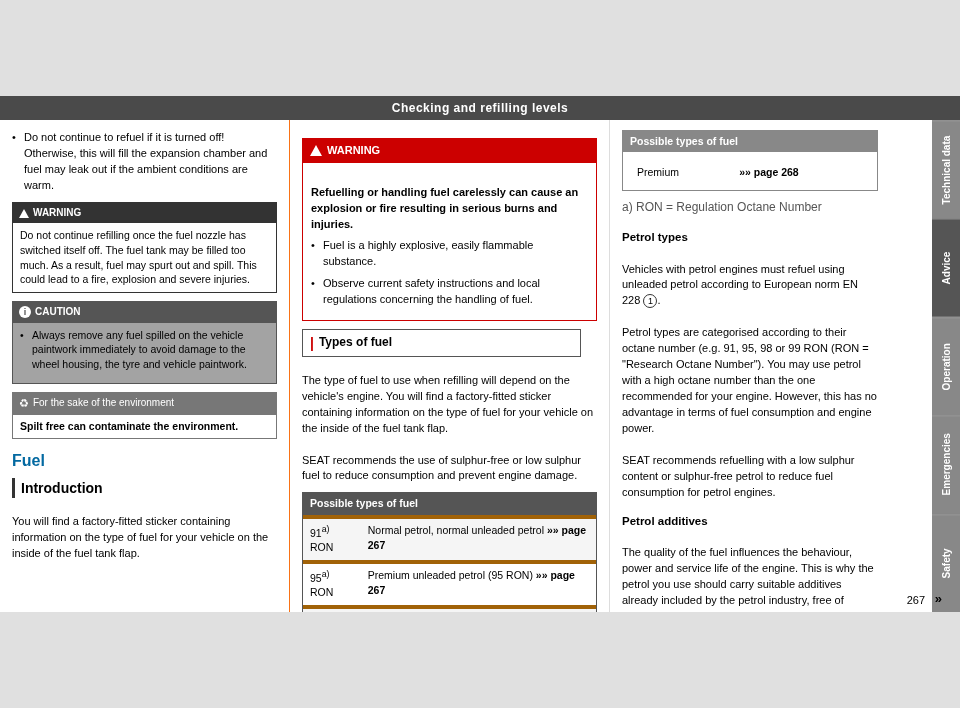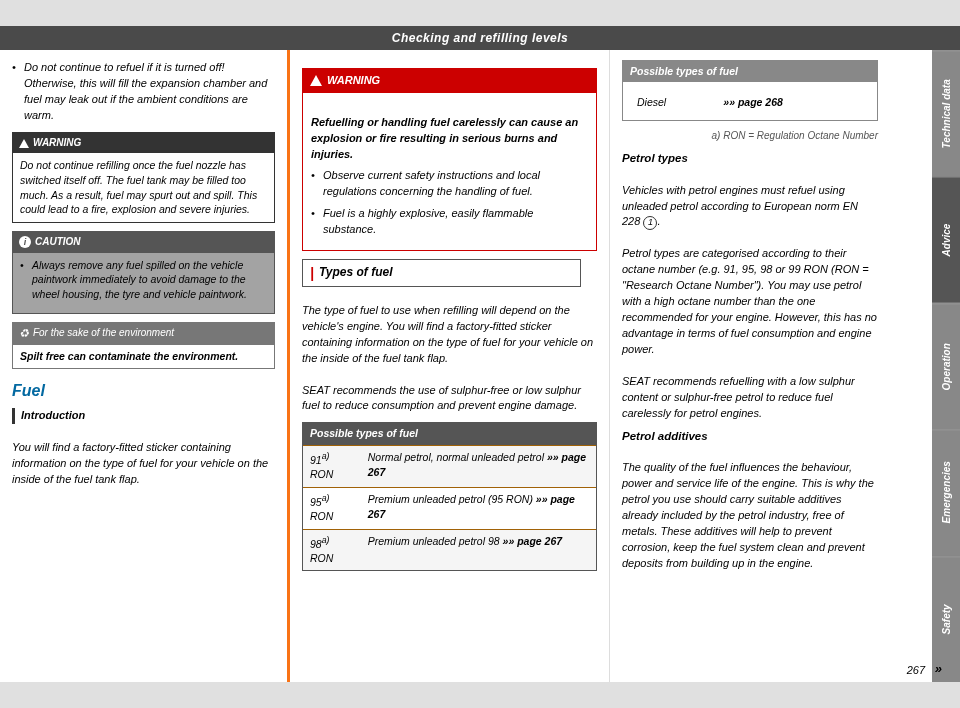--- a/index.html
+++ b/index.html
@@ -7,27 +7,26 @@
       font-family: Arial, sans-serif;
       font-size: 12px;
       background: #e0e0e0;
       display: flex;
       justify-content: center;
       align-items: center;
       min-height: 100vh;
     }
     .page {
       width: 960px;
-      height: 656px;
+      height: 516px;
       background: white;
       display: flex;
       flex-direction: column;
       position: relative;
       overflow: hidden;
-      font-style: italic;
     }
     .header-bar {
       background: #4a4a4a;
       color: white;
       text-align: center;
       padding: 5px 0;
       font-size: 12px;
       font-weight: bold;
       letter-spacing: 0.5px;
     }
@@ -37,21 +36,21 @@
       overflow: hidden;
     }
     .main-content {
       display: flex;
       flex: 1;
       padding: 0;
     }
     .left-column {
       width: 290px;
       padding: 10px 12px;
-      border-right: 3px solid #f97316;
+      border-right: 1px solid #f97316;
       font-size: 11px;
       line-height: 1.45;
     }
     .middle-column {
       width: 320px;
       padding: 10px 12px;
       border-right: 1px solid #ddd;
       font-size: 11px;
       line-height: 1.45;
     }
@@ -162,30 +161,30 @@
       background: white;
       font-weight: bold;
     }
     .section-title {
       font-size: 16px;
       font-weight: bold;
       color: #0369a1;
       margin: 10px 0 4px 0;
     }
     .subsection-title {
-      font-size: 11px;
+      font-size: 14px;
       font-weight: bold;
       border-left: 3px solid #333;
       padding-left: 6px;
       margin: 6px 0 4px 0;
     }
     .sub-subsection {
       font-size: 11.5px;
       font-weight: bold;
-      margin: 6px 0 3px 0;
+      margin: 12px 0 3px 0;
     }
     p {
       margin-bottom: 6px;
       line-height: 1.45;
       margin-top: 16px;
     }
     .warning-box-red {
       border: 1px solid #cc0000;
       margin: 8px 0;
       font-size: 11px;
@@ -244,21 +243,21 @@
       padding: 3px 7px;
       font-weight: bold;
     }
     .fuel-table {
       width: 100%;
       border-collapse: collapse;
       font-size: 10.5px;
     }
     .fuel-table td {
       padding: 4px 7px;
-      border-top: 1px solid #a16207;
+      border-top: 4px solid #a16207;
       vertical-align: top;
     }
     .fuel-table tr:nth-child(odd) td {
       background: #f5f5f5;
     }
     .fuel-table tr:nth-child(even) td {
       background: white;
     }
     .diesel-table {
       width: 100%;
@@ -276,24 +275,23 @@
       font-size: 11px;
     }
     .double-arrow {
       position: absolute;
       bottom: 6px;
       right: 18px;
       font-size: 13px;
       font-weight: bold;
     }
     .ron-note {
-      font-size: 10px;
+      font-size: 12px;
       color: #555;
       margin-top: 4px;
-      text-align: right;
     }
     .right-warning-box {
       border: 1px solid #888;
       margin-bottom: 8px;
     }
     .right-warning-header {
       background: #888;
       color: white;
       padding: 3px 7px;
       font-weight: bold;
@@ -361,24 +359,24 @@
 
       <div class="middle-column">
         <div class="warning-box-red">
           <div class="warning-header-red">
             <span style="display:inline-block;width:0;height:0;border-left:6px solid transparent;border-right:6px solid transparent;border-bottom:11px solid white;"></span>
             <span>WARNING</span>
           </div>
           <div class="warning-body-red">
             <p class="bold-text" style="font-weight:bold;margin-bottom:5px;">Refuelling or handling fuel carelessly can cause an explosion or fire resulting in serious burns and injuries.</p>
             <div class="bullet-item">
-              <span>Observe current safety instructions and local regulations concerning the handling of fuel.</span>
+              <span>Fuel is a highly explosive, easily flammable substance.</span>
             </div>
             <div class="bullet-item">
-              <span>Fuel is a highly explosive, easily flammable substance.</span>
+              <span>Observe current safety instructions and local regulations concerning the handling of fuel.</span>
             </div>
           </div>
         </div>
 
         <div class="types-box">
           <span>Types of fuel</span>
         </div>
 
         <p>The type of fuel to use when refilling will depend on the vehicle's engine. You will find a factory-fitted sticker containing information on the type of fuel for your vehicle on the inside of the fuel tank flap.</p>
         <p>SEAT recommends the use of sulphur-free or low sulphur fuel to reduce consumption and prevent engine damage.</p>
@@ -404,37 +402,37 @@
         </div>
       </div>
 
       <div class="right-column">
         <div class="right-warning-box">
           <div class="right-warning-header">Possible types of fuel</div>
           <div class="right-warning-body">
             <table class="diesel-table">
               <tbody>
                   <tr>
-                <td>Diesel</td>
+                <td>Premium</td>
                 <td><strong>»» page 268</strong></td>
               </tr>
             </tbody>
               </table>
           </div>
         </div>
         <p class="ron-note">a) RON = Regulation Octane Number</p>
 
 
         <div class="sub-subsection">Petrol types</div>
 
         <p>
           <span>Vehicles with petrol engines must refuel using unleaded petrol according to European norm EN 228</span><span> </span><span style="display:inline-flex;align-items:center;justify-content:center;width:14px;height:14px;border-radius:50%;border:1px solid #333;font-size:9px;vertical-align:middle;">1</span><span>.</span>
         </p>
         <p>Petrol types are categorised according to their octane number (e.g. 91, 95, 98 or 99 RON (RON = "Research Octane Number"). You may use petrol with a high octane number than the one recommended for your engine. However, this has no advantage in terms of fuel consumption and engine power.</p>
-        <p>SEAT recommends refuelling with a low sulphur content or sulphur-free petrol to reduce fuel carelessly for petrol engines.</p>
+        <p>SEAT recommends refuelling with a low sulphur content or sulphur-free petrol to reduce fuel consumption for petrol engines.</p>
 
         <div class="sub-subsection">Petrol additives</div>
         <p>The quality of the fuel influences the behaviour, power and service life of the engine. This is why the petrol you use should carry suitable additives already included by the petrol industry, free of metals. These additives will help to prevent corrosion, keep the fuel system clean and prevent deposits from building up in the engine.</p>
       </div>
 
     </div>
 
     <div class="sidebar">
       <div class="sidebar-item">
         <span>Technical data</span>

